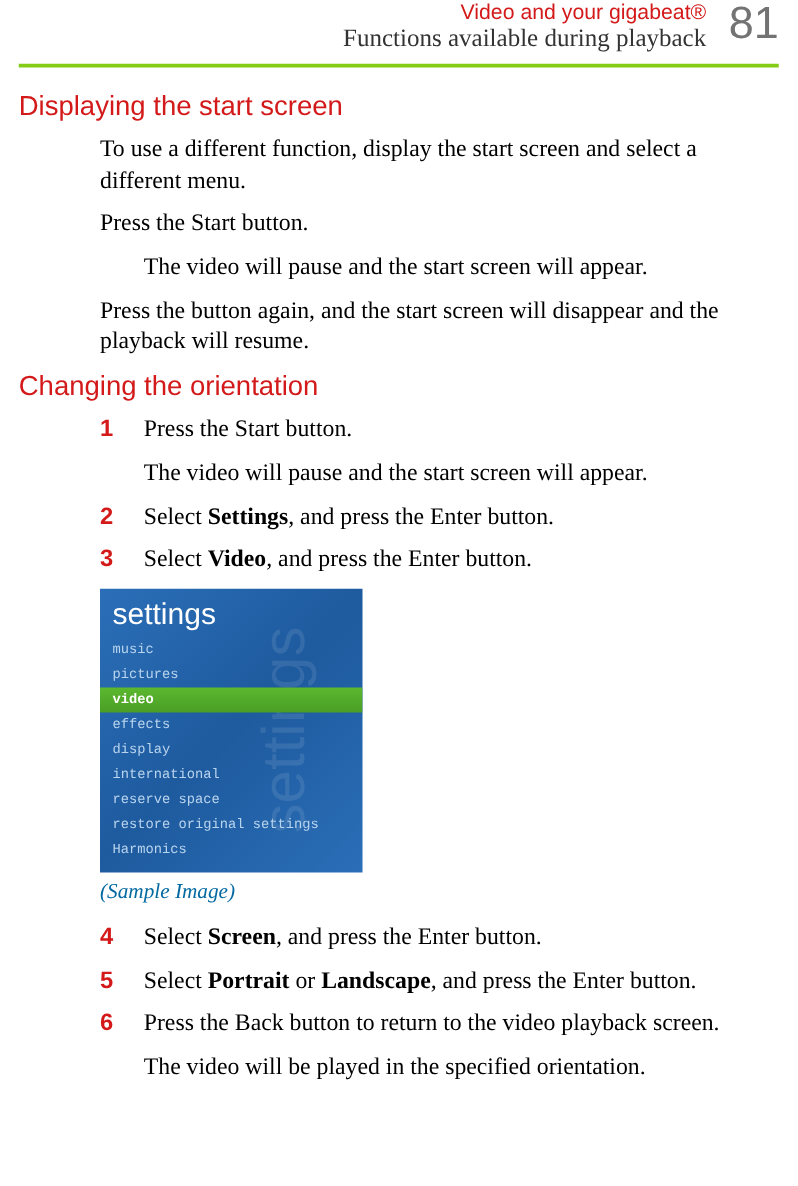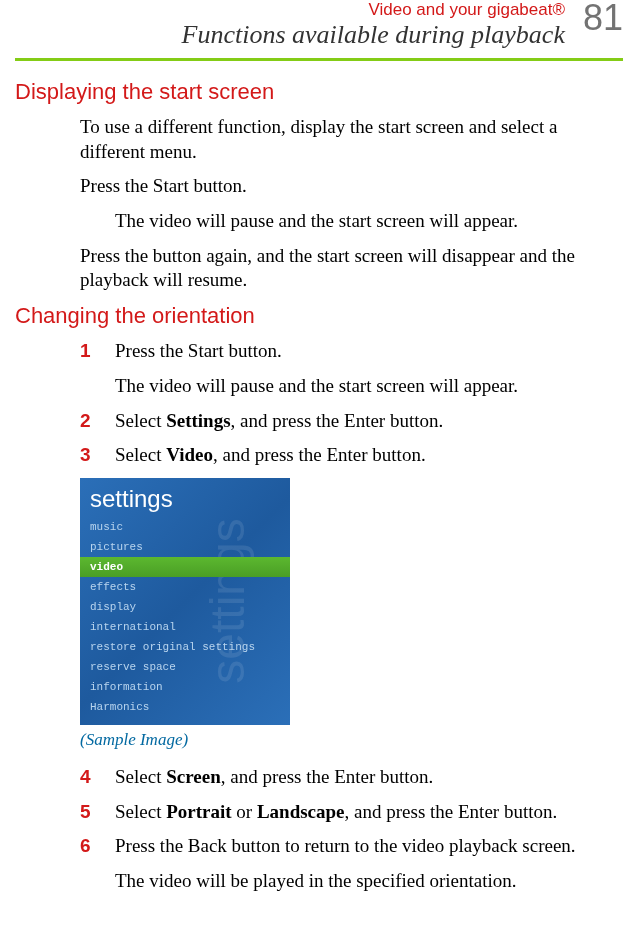--- a/index.html
+++ b/index.html
@@ -27,22 +27,21 @@
       text-align: right;
       margin-right: 18px;
     }
     .header-line1 {
       color: #d31919;
       font-size: 17px;
       font-weight: normal;
       font-family: Arial, sans-serif;
     }
     .header-line2 {
-      font-style: italic;
-      font-size: 26px;
+      font-size: 20px;
       color: #333;
     }
     .page-number {
       color: #737373;
       font-size: 36px;
       font-family: Liberation Sans, sans-serif;
       line-height: 1;
     }
     .section-heading {
       color: #d31919;
@@ -180,23 +179,22 @@
 <div class="screenshot-container">
   <div class="device-screen">
     <div class="screen-title">settings</div>
     <ul class="menu-list">
       <li class="menu-item">music</li>
       <li class="menu-item">pictures</li>
       <li class="menu-item selected">video</li>
       <li class="menu-item">effects</li>
       <li class="menu-item">display</li>
       <li class="menu-item">international</li>
+      <li class="menu-item">reserve space</li>
       <li class="menu-item">restore original settings</li>
-      <li class="menu-item">reserve space</li>
-      <li class="menu-item">information</li>
       <li class="menu-item">Harmonics</li>
     </ul>
   </div>
 </div>
 <div class="sample-caption">(Sample Image)</div>
 
 <div class="numbered-item">
   <span class="num">4</span>
   <span class="content"><span>Select </span><span class="bold">Screen</span><span>, and press the Enter button.</span></span>
 </div>

